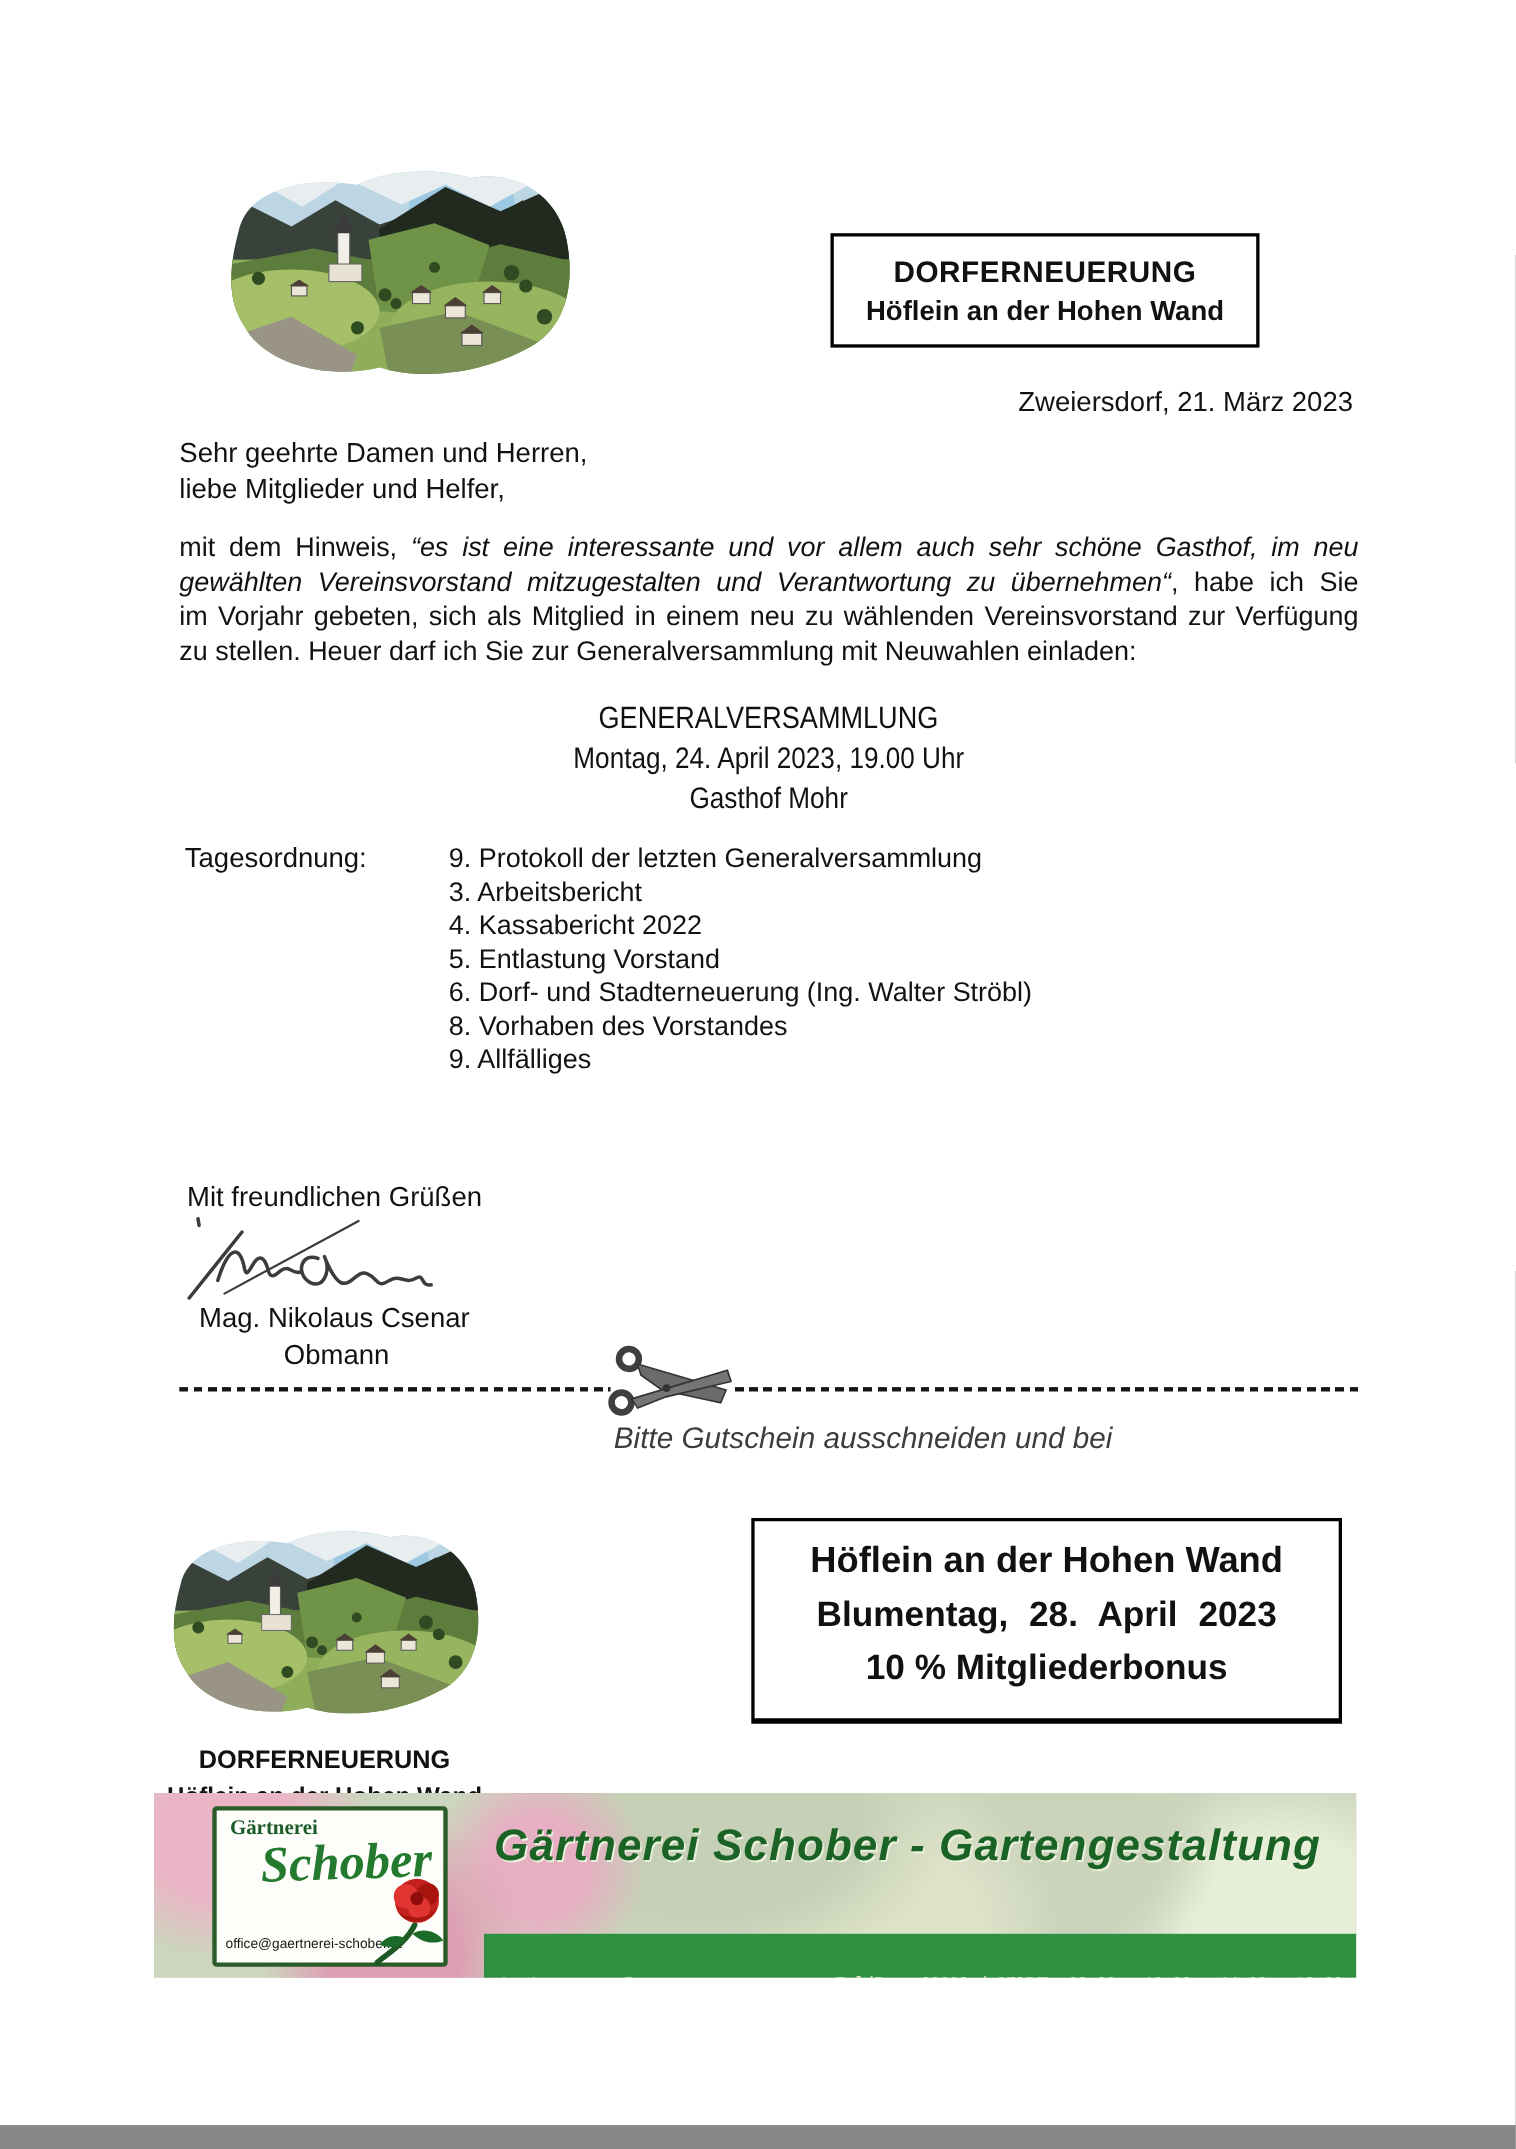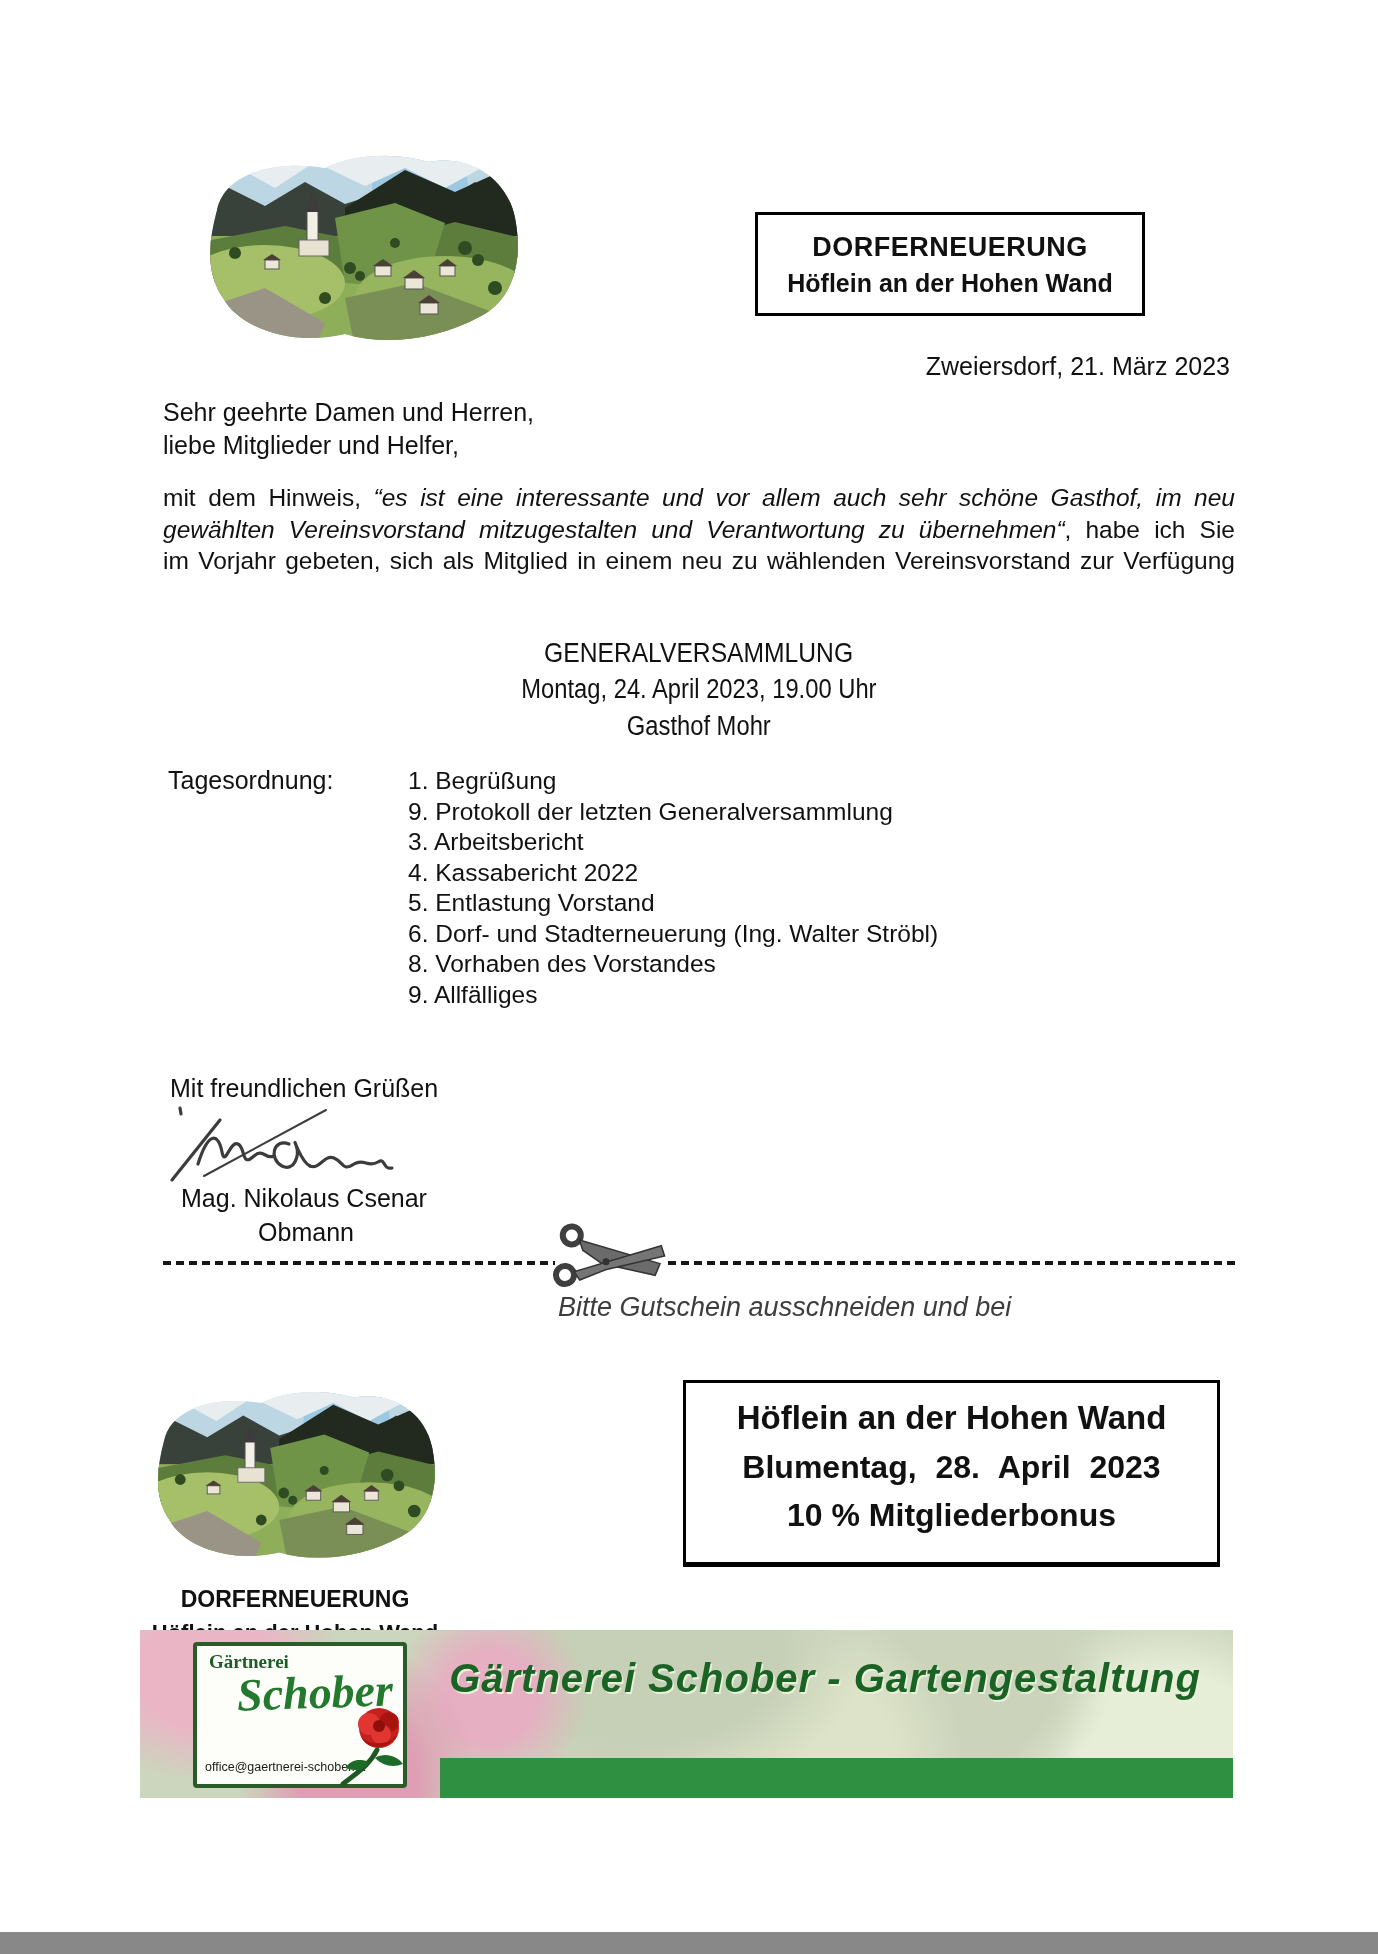--- a/index.html
+++ b/index.html
@@ -175,31 +175,31 @@
 
   <div class="abs salutation">
     <div>Sehr geehrte Damen und Herren,</div>
     <div>liebe Mitglieder und Helfer,</div>
   </div>
 
   <div class="abs body-par">
     <div class="pline"><span>mit dem Hinweis, </span><i>“es ist eine interessante und vor allem auch sehr schöne Gasthof, im neu</i></div>
     <div class="pline"><i>gewählten Vereinsvorstand mitzugestalten und Verantwortung zu übernehmen“</i><span>, habe ich Sie</span></div>
     <div class="pline">im Vorjahr gebeten, sich als Mitglied in einem neu zu wählenden Vereinsvorstand zur Verfügung</div>
+    <div class="pline last">zu stellen. Heuer darf ich Sie zur Generalversammlung mit Neuwahlen einladen:</div>
   </div>
 
   <div class="abs invitation">
     <div class="inv-line inv-title"><span>GENERALVERSAMMLUNG</span></div>
     <div class="inv-line inv-sub"><span>Montag, 24. April 2023, 19.00 Uhr</span></div>
     <div class="inv-line inv-sub"><span>Gasthof Mohr</span></div>
   </div>
 
   <div class="abs agenda-label">Tagesordnung:</div>
   <ul class="abs agenda-list">
-    <li>1. Begrüßung</li>
     <li>9. Protokoll der letzten Generalversammlung</li>
     <li>3. Arbeitsbericht</li>
     <li>4. Kassabericht 2022</li>
     <li>5. Entlastung Vorstand</li>
     <li>6. Dorf- und Stadterneuerung (Ing. Walter Ströbl)</li>
     <li>8. Vorhaben des Vorstandes</li>
     <li>9. Allfälliges</li>
   </ul>
 
   <div class="abs closing">Mit freundlichen Grüßen</div>

